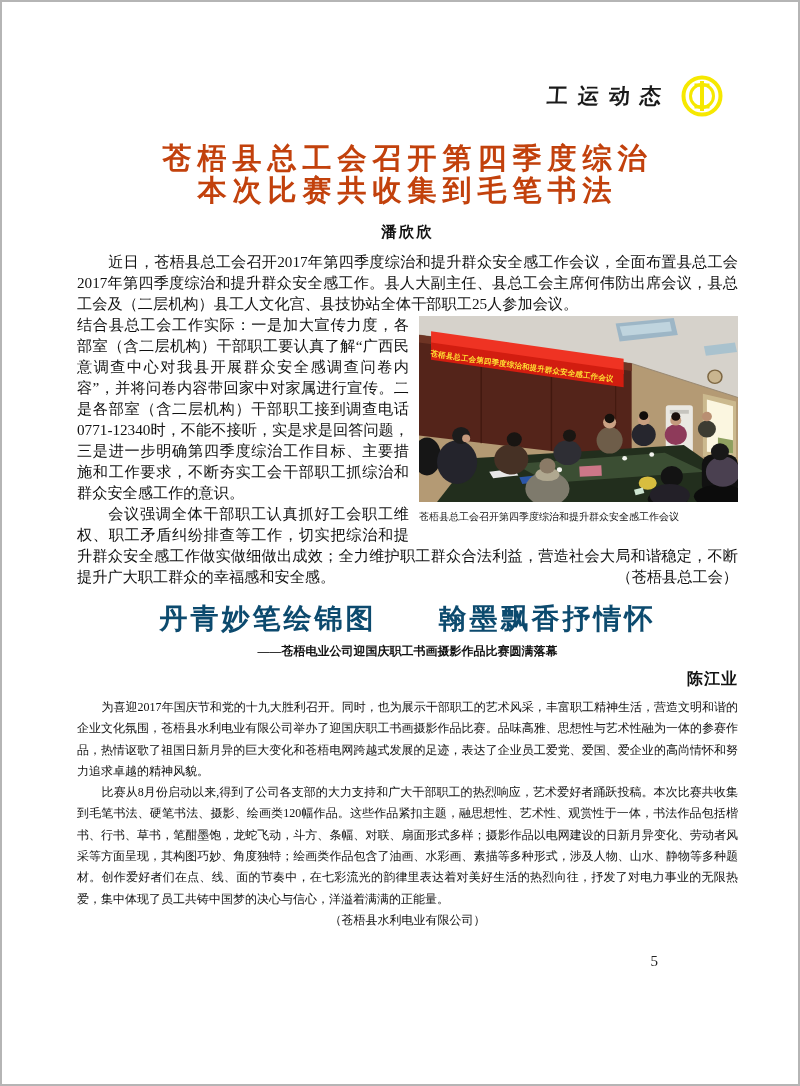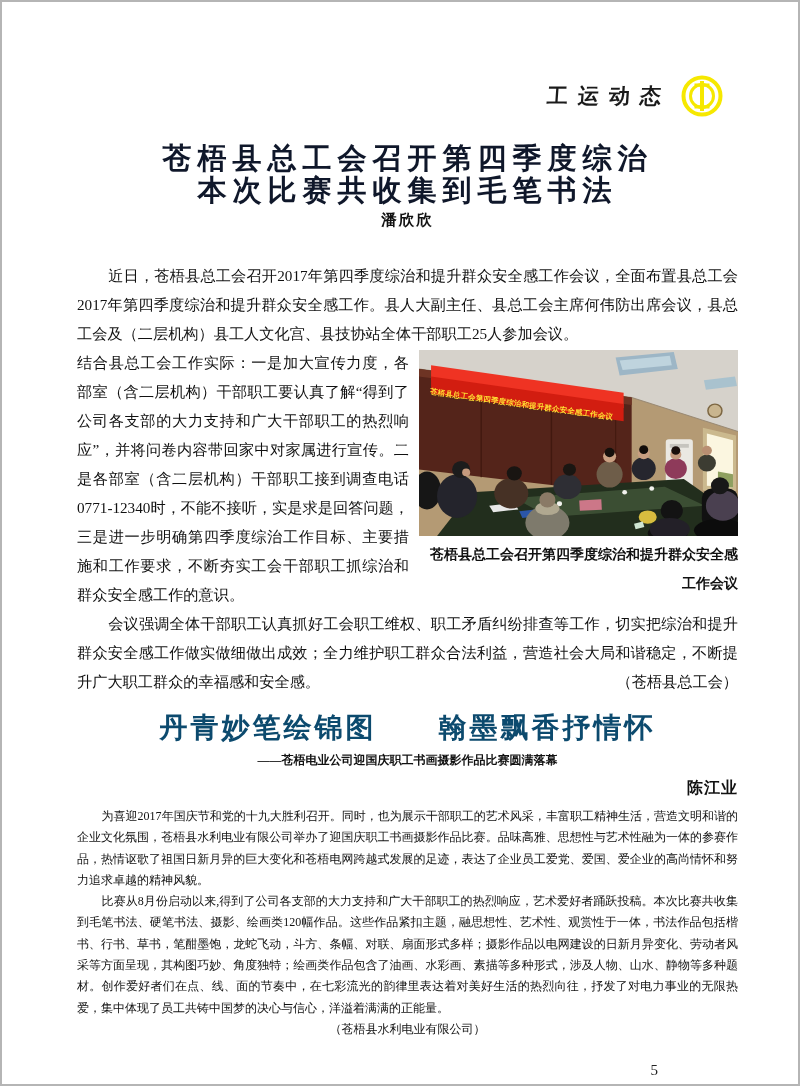--- a/index.html
+++ b/index.html
@@ -25,52 +25,52 @@
     transform:skewX(-4deg);
     white-space:nowrap;
   }
   .logo{width:44px;height:44px;display:inline-block;}
   
   .content{
     position:absolute;left:75px;top:140px;width:661px;
   }
   .a1-title{
     margin:0;text-align:center;
-    color:#0f172a;font-size:29px;line-height:32px;
+    color:#c2410c;font-size:29px;line-height:32px;
     font-weight:bold;letter-spacing:6px;white-space:nowrap;
   }
   .a1-author{
-    margin-top:4px;text-align:center;
+    margin-top:16px;text-align:center;
     font-size:15.5px;font-weight:600;letter-spacing:2px;
   }
   .body{
-    margin-top:30px;
-    font-size:15.2px;line-height:29px;
+    margin-top:8px;
+    font-size:15.2px;line-height:21px;
     text-align:justify;
   }
   .body p{margin:0;}
   .indent{text-indent:2.05em;}
   
   .photo-figure{
     float:right;width:319px;margin:2px 0 2px 10px;
   }
   .photo{
     position:relative;width:319px;height:186px;overflow:hidden;background:#54241a;
   }
   .photo svg{display:block;}
   .banner-text{
     position:absolute;left:13px;top:27px;
     transform:rotate(8deg);transform-origin:0 0;
     color:#ffdf32;font-size:7.5px;font-weight:bold;
     letter-spacing:.2px;white-space:nowrap;
     font-family:"Liberation Sans","DejaVu Sans",sans-serif;
   }
   .caption{
-    margin-top:4px;text-align:right;
-    font-size:14px;font-weight:bold;letter-spacing:0;
+    margin-top:4px;text-align:left;
+    font-size:10px;font-weight:normal;letter-spacing:0;
   }
   .para3 .attr{float:right;}
   .clear{clear:both;}
   
   .a2-title{
     margin:15px 0 0 0;text-align:center;
     color:#0c4a6e;font-size:28px;line-height:34px;
     font-weight:bold;letter-spacing:3px;white-space:nowrap;
   }
   .a2-subtitle{
@@ -193,21 +193,21 @@
             <circle cx="252" cy="169" r="11" fill="#131313"></circle>
             <ellipse cx="250" cy="189" rx="20" ry="12" fill="#232028"></ellipse>
             <ellipse cx="228" cy="176" rx="9" ry="7" fill="#d8bd3f"></ellipse>
             <rect x="215" y="182" width="9" height="6" fill="#cfe6d2" transform="rotate(-15 219 185)"></rect>
           </svg>
           <div class="banner-text">苍梧县总工会第四季度综治和提升群众安全感工作会议</div>
         </div>
         <figcaption class="caption">苍梧县总工会召开第四季度综治和提升群众安全感工作会议</figcaption>
       </figure>
 
-      <p>结合县总工会工作实际：一是加大宣传力度，各部室（含二层机构）干部职工要认真了解“得到了公司各支部的大力支持和广大干部职工的热烈响应”，并将问卷内容带回家中对家属进行宣传。二是各部室（含二层机构）干部职工接到调查电话0771-12340时，不能不接听，实是求是回答问题，三是进一步明确第四季度综治工作目标、主要措施和工作要求，不断夯实工会干部职工抓综治和群众安全感工作的意识。</p>
+      <p>结合县总工会工作实际：一是加大宣传力度，各部室（含二层机构）干部职工要认真了解“广西民意调查中心对我县开展群众安全感调查问卷内容”，并将问卷内容带回家中对家属进行宣传。二是各部室（含二层机构）干部职工接到调查电话0771-12340时，不能不接听，实是求是回答问题，三是进一步明确第四季度综治工作目标、主要措施和工作要求，不断夯实工会干部职工抓综治和群众安全感工作的意识。</p>
       <p class="indent para3"><span>会议强调全体干部职工认真抓好工会职工维权、职工矛盾纠纷排查等工作，切实把综治和提升群众安全感工作做实做细做出成效；全力维护职工群众合法利益，营造社会大局和谐稳定，不断提升广大职工群众的幸福感和安全感。</span><span class="attr">（苍梧县总工会）</span></p>
       <div class="clear"></div>
     </div>
 
     <h2 class="a2-title">丹青妙笔绘锦图　　翰墨飘香抒情怀</h2>
     <div class="a2-subtitle">——苍梧电业公司迎国庆职工书画摄影作品比赛圆满落幕</div>
     <div class="a2-author">陈江业</div>
 
     <div class="body a2-body">
       <p class="indent">为喜迎2017年国庆节和党的十九大胜利召开。同时，也为展示干部职工的艺术风采，丰富职工精神生活，营造文明和谐的企业文化氛围，苍梧县水利电业有限公司举办了迎国庆职工书画摄影作品比赛。品味高雅、思想性与艺术性融为一体的参赛作品，热情讴歌了祖国日新月异的巨大变化和苍梧电网跨越式发展的足迹，表达了企业员工爱党、爱国、爱企业的高尚情怀和努力追求卓越的精神风貌。</p>

